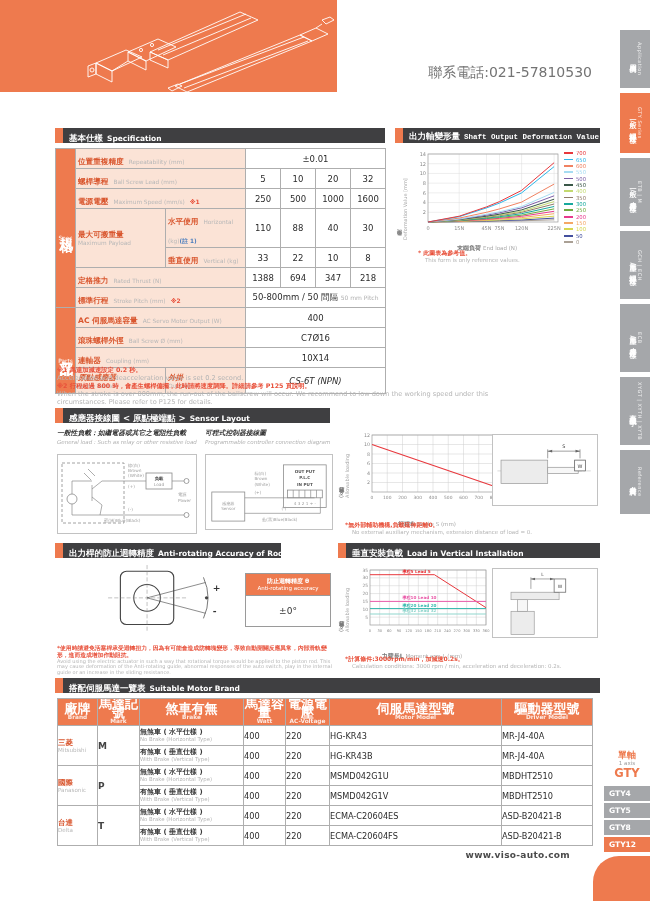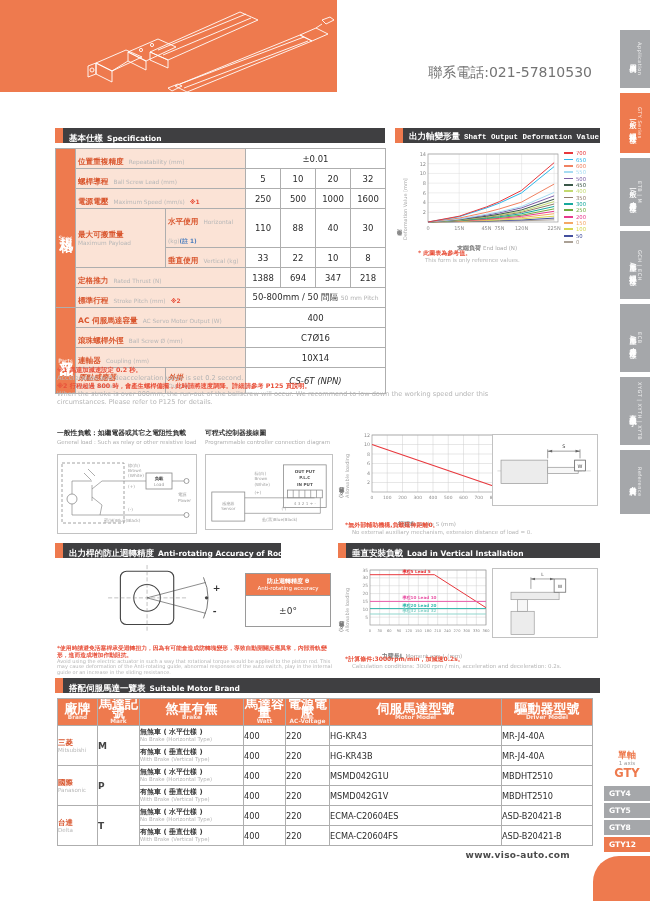--- a/index.html
+++ b/index.html
@@ -60,21 +60,21 @@
   .x-label .zh{font-size:6px;color:#777;font-weight:bold;}
   .x-label .en{font-size:5.5px;color:#aaa;margin-left:2px;}
   .deform-legend{position:absolute;left:564px;top:150px;width:36px;}
   .lg-row{display:flex;align-items:center;height:6.35px;}
   .lg-dash{width:9px;height:1.8px;margin-right:3px;flex:none;}
   .lg-lab{font-size:5.3px;line-height:6px;}
   .chart-note{position:absolute;}
   .cn-zh{color:#e8503a;font-size:6px;font-weight:bold;line-height:7.5px;}
   .cn-en{color:#b5b5b5;font-size:5.5px;line-height:7px;margin-left:7px;}
   
-  .panel-title{position:absolute;}
+  .panel-title{position:absolute;font-style:italic;}
   .pt-zh{font-size:6.8px;font-weight:bold;color:#3a3a3a;line-height:9px;}
   .pt-en{font-size:5.5px;color:#b0b0b0;line-height:8px;}
   .diagram-box{position:absolute;border:1px solid #c2c2c2;background:#fff;box-sizing:border-box;}
   .circ-svg{width:100%;height:100%;display:block;}
   .circ-svg line,.circ-svg polyline{stroke:#8a8a8a;stroke-width:.7;fill:none;}
   .circ-svg rect{stroke:#8a8a8a;stroke-width:.8;fill:none;}
   .circ-svg rect.dash{stroke-dasharray:3,2;}
   .circ-svg circle{stroke:#8a8a8a;stroke-width:.8;fill:none;}
   .circ-svg text{fill:#a0a0a0;font-size:4.3px;font-family:"DejaVu Sans","Liberation Sans",sans-serif;}
   .circ-svg text.dk{fill:#555;font-weight:bold;}
@@ -386,20 +386,24 @@
       <div class="lg-row">
         <span class="lg-dash" style="background: rgb(170, 160, 149);"></span>
         <span class="lg-lab" style="color: rgb(170, 160, 149);">0</span>
       </div>
     </div>
   <div class="chart-note" style="left:418px;top:249px;width:170px;">
     <div class="cn-zh">* 此圖表為參考值。</div>
     <div class="cn-en">This form is only reference values.</div>
   </div>
 
+  <div class="sec-header" style="left:55px;top:408px;width:275px;">
+    <div class="sec-accent"></div>
+    <div class="sec-bar"><span class="zh">感應器接線圖 &lt; 原點極端點 &gt;</span><span class="en">Sensor Layout</span></div>
+  </div>
   <div class="panel-title" style="left:57px;top:429px;width:140px;">
     <div class="pt-zh">一般性負載：如繼電器或其它之電阻性負載</div>
     <div class="pt-en">General load : Such as relay or other resistive load</div>
   </div>
   <div class="panel-title" style="left:205px;top:429px;width:130px;">
     <div class="pt-zh">可程式控制器接線圖</div>
     <div class="pt-en">Programmable controller connection diagram</div>
   </div>
   <div class="diagram-box" style="left:57px;top:454px;width:140px;height:80px;">
     <svg class="circ-svg" viewBox="0 0 138 78">

